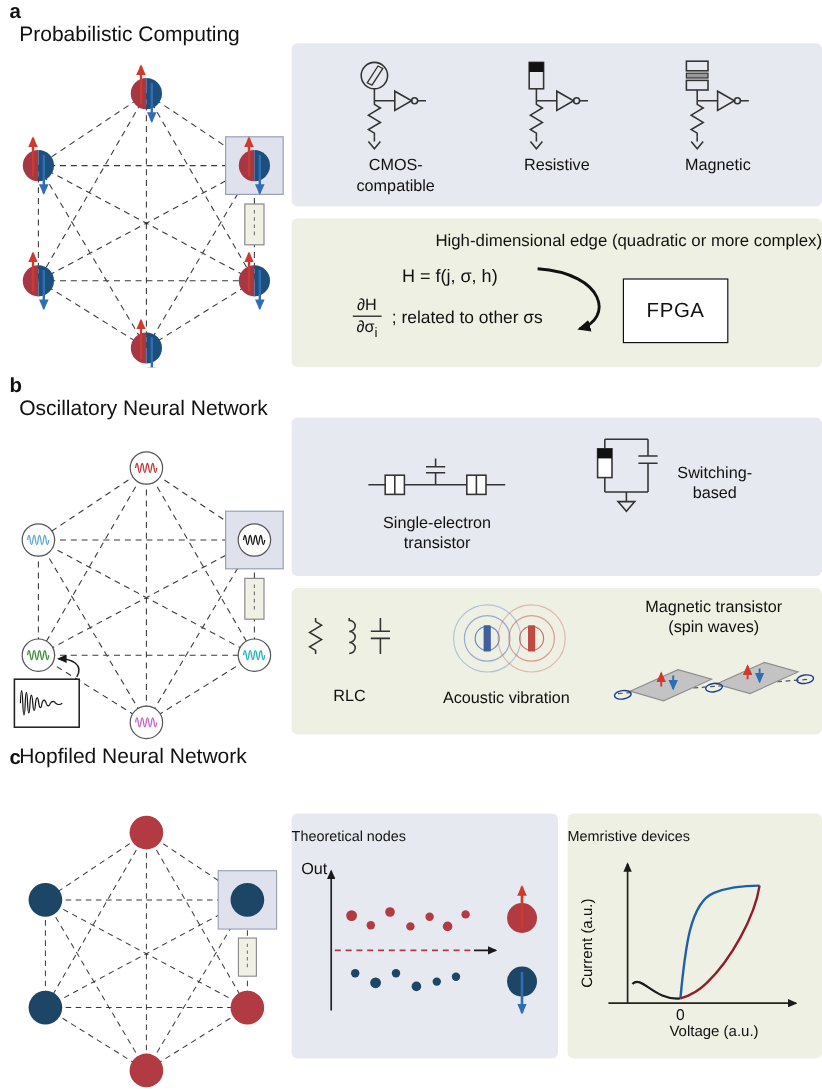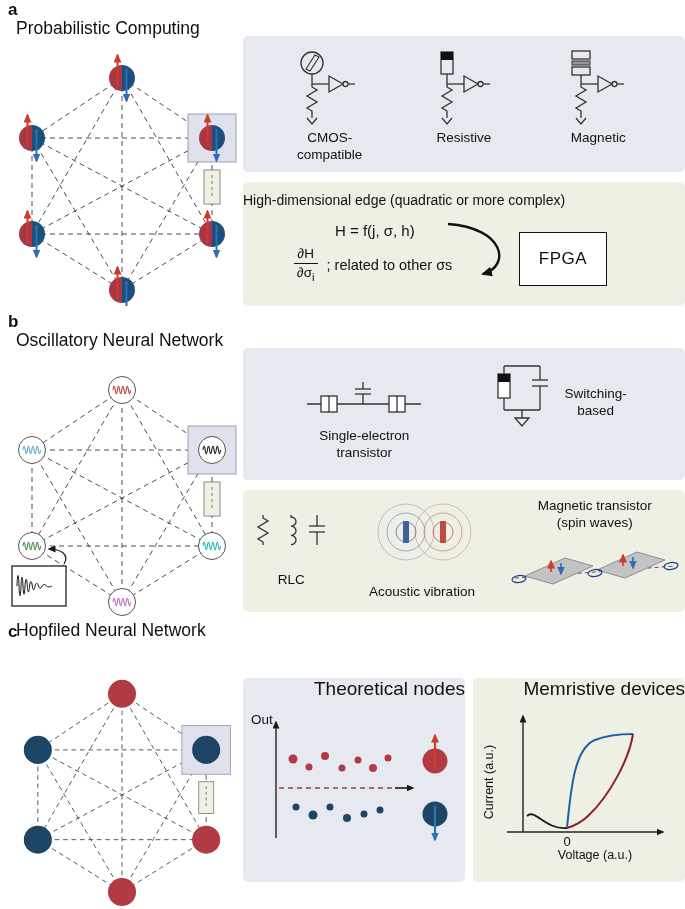--- a/index.html
+++ b/index.html
@@ -9,22 +9,22 @@
   .panel-letter{position:absolute;font-size:17px;font-weight:bold}
   .panel-title{position:absolute;font-size:17.5px}
   .box{position:absolute;border-radius:5px}
   .gray{background:#e7e9f0}
   .beige{background:#eef0e3}
   .dev-row{display:flex;justify-content:space-evenly;align-items:flex-start;padding-top:12px}
   .dev-col{display:flex;flex-direction:column;}
   .dev-row-h{display:flex;align-items:center;gap:5px}
   .dev-label{font-size:13.5px;line-height:1.25;text-align:center;margin-top:2px}
   .dev-label span{display:block}
-  .box-title{font-size:19px;text-align:right;}
-  .edge-heading{font-size:14px;text-align:left;padding-top:10px}
+  .box-title{font-size:12px;text-align:left;padding-top:12px}
+  .edge-heading{font-size:14px;text-align:right;padding-top:10px}
   .edge-eq{position:absolute;left:92px;top:40px;font-size:15px}
   .frac-row{position:absolute;left:50px;top:64px;display:flex;align-items:center;gap:8px;font-size:14.5px}
   .frac{display:inline-flex;flex-direction:column;align-items:center;font-size:13.5px;line-height:1.15}
   .frac .num{border-bottom:1px solid #111;padding:0 4px 1px}
   .frac .den{padding:1px 4px 0}
   .fpga{position:absolute;left:276px;top:50px;width:88px;height:54px;border:1.6px solid #111;background:#fff;display:flex;align-items:center;justify-content:center;font-size:17px;letter-spacing:.5px}
   svg{display:block}
 </style>
 </head>
 <body>
@@ -255,21 +255,21 @@
               <circle cx="66" cy="36" r="28" opacity="0.4"></circle>
           </g>
           <g fill="none" stroke="#c9655f" stroke-width="1">
             <circle cx="103" cy="36" r="10" opacity="0.9"></circle>
               <circle cx="103" cy="36" r="19" opacity="0.6"></circle>
               <circle cx="103" cy="36" r="28" opacity="0.4"></circle>
           </g>
           <rect x="63" y="25" width="6" height="22" fill="#3f5f9e" rx="1"></rect>
           <rect x="100" y="25" width="6" height="22" fill="#bf4a44" rx="1"></rect>
         </svg>
-        <div class="dev-label" style="margin-top:16px">
+        <div class="dev-label" style="margin-top:6px">
             <span>Acoustic vibration</span>
           </div>
       </div>
       <div class="dev-col">
         <div class="dev-label">
             <span>Magnetic transistor</span>
             <span>(spin waves)</span>
           </div>
         <svg width="168" height="60" viewBox="0 0 168 60" style="margin-top:4px">
           <line x1="4" y1="42" x2="164" y2="30" stroke="#555" stroke-width="1" stroke-dasharray="4 3"></line>

